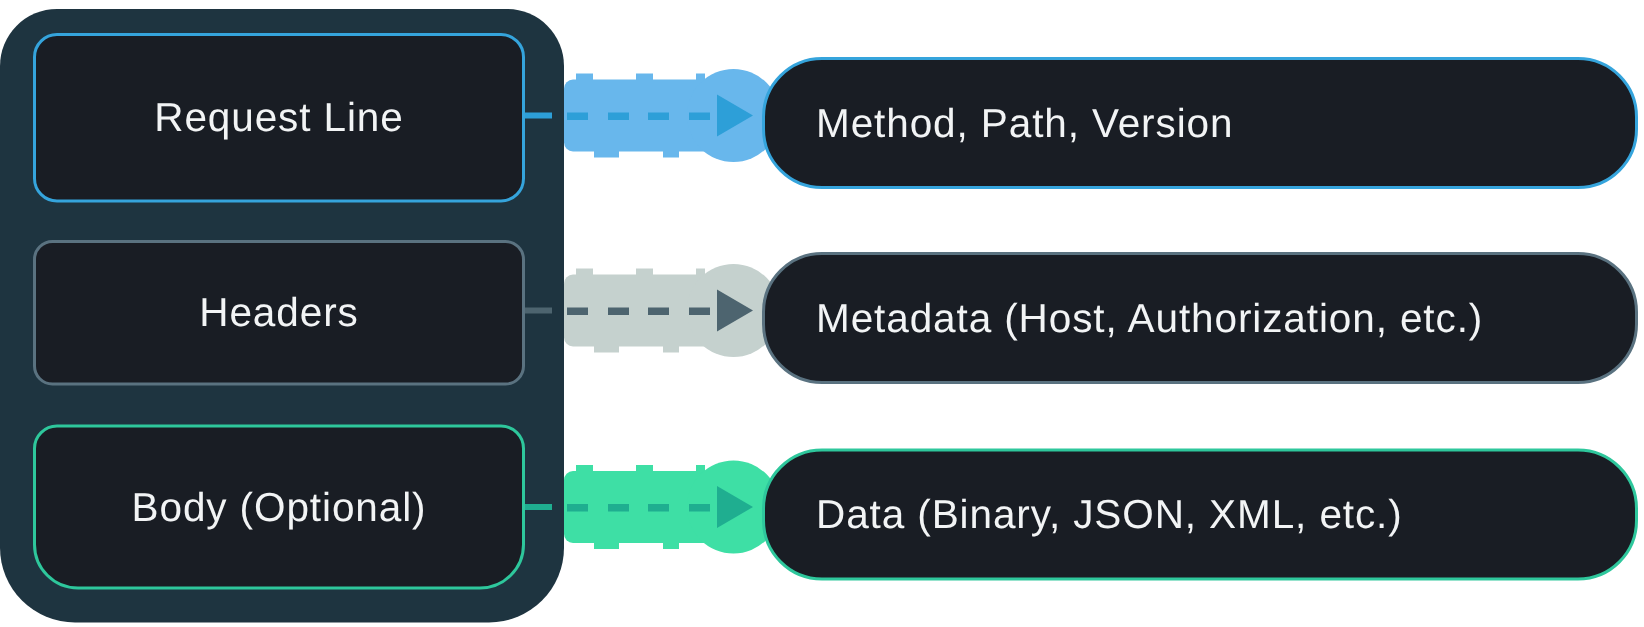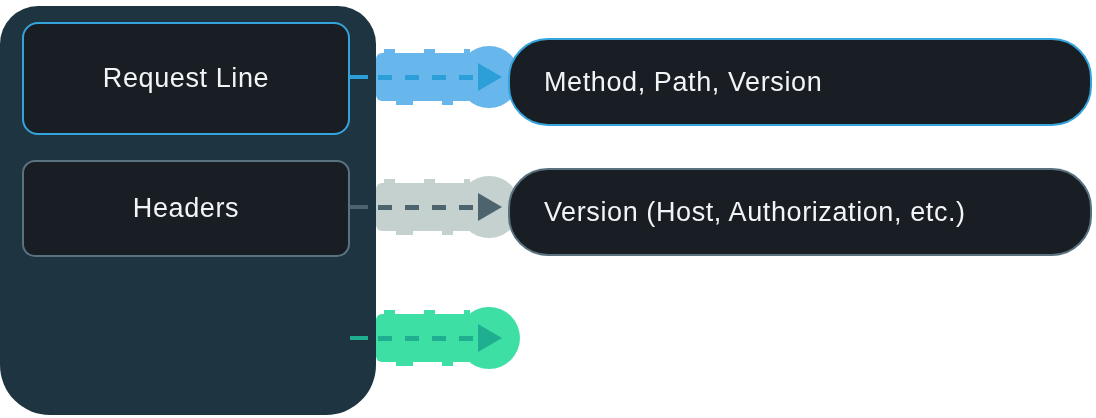--- a/index.html
+++ b/index.html
@@ -100,24 +100,30 @@
     <span class="node-label">Headers</span>
   </div>
   <div class="connector r2" style="--band: #c5d1ce; --dash: #4d646f;">
     <div class="stub"></div>
     <div class="band"></div>
     <div class="bulge"></div>
     <div class="dashes"></div>
     <div class="arrowhead"></div>
   </div>
   <div class="pill r2" style="--accent: #5a7280;">
-    <span class="pill-label">Version (Host, Authorization, etc.)</span>
+    <span class="pill-label">Metadata (Host, Authorization, etc.)</span>
   </div>
 
+  <div class="left-box r3" style="--accent: #2ec79c;">
+    <span class="node-label">Body (Optional)</span>
+  </div>
   <div class="connector r3" style="--band: #3edfa5; --dash: #1fae90;">
     <div class="stub"></div>
     <div class="band"></div>
     <div class="bulge"></div>
     <div class="dashes"></div>
     <div class="arrowhead"></div>
   </div>
+  <div class="pill r3" style="--accent: #2ec79c;">
+    <span class="pill-label">Data (Binary, JSON, XML, etc.)</span>
+  </div>
 
 </div>
 
 </body></html>

